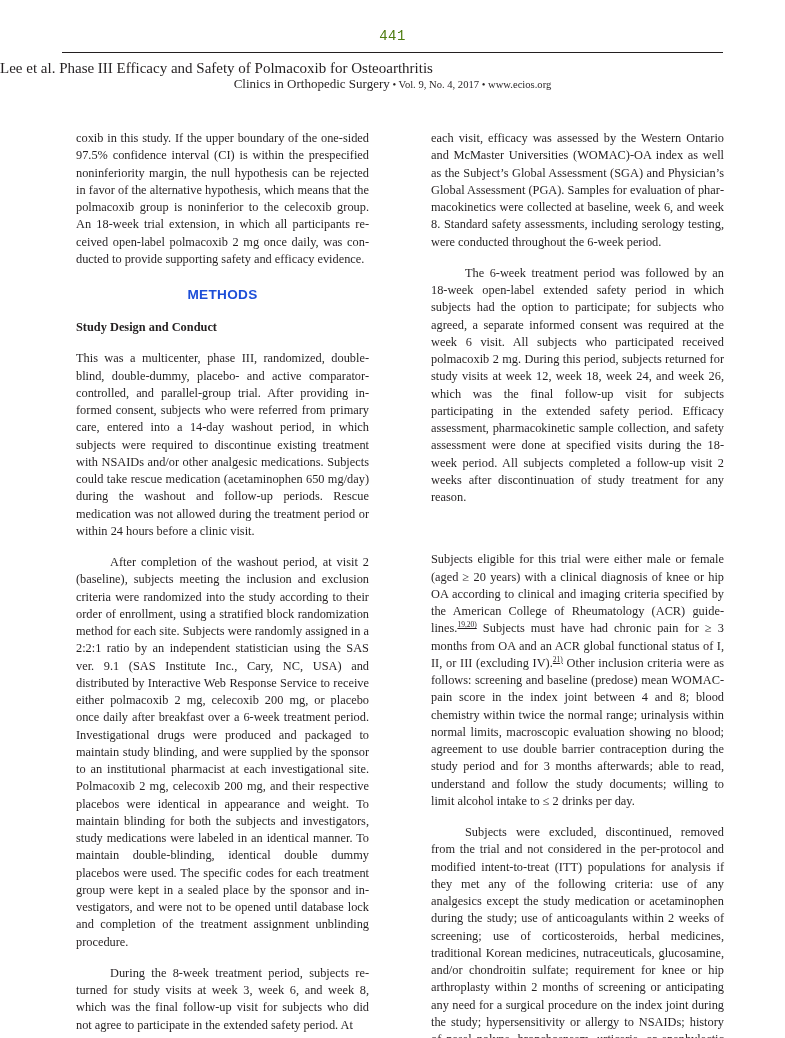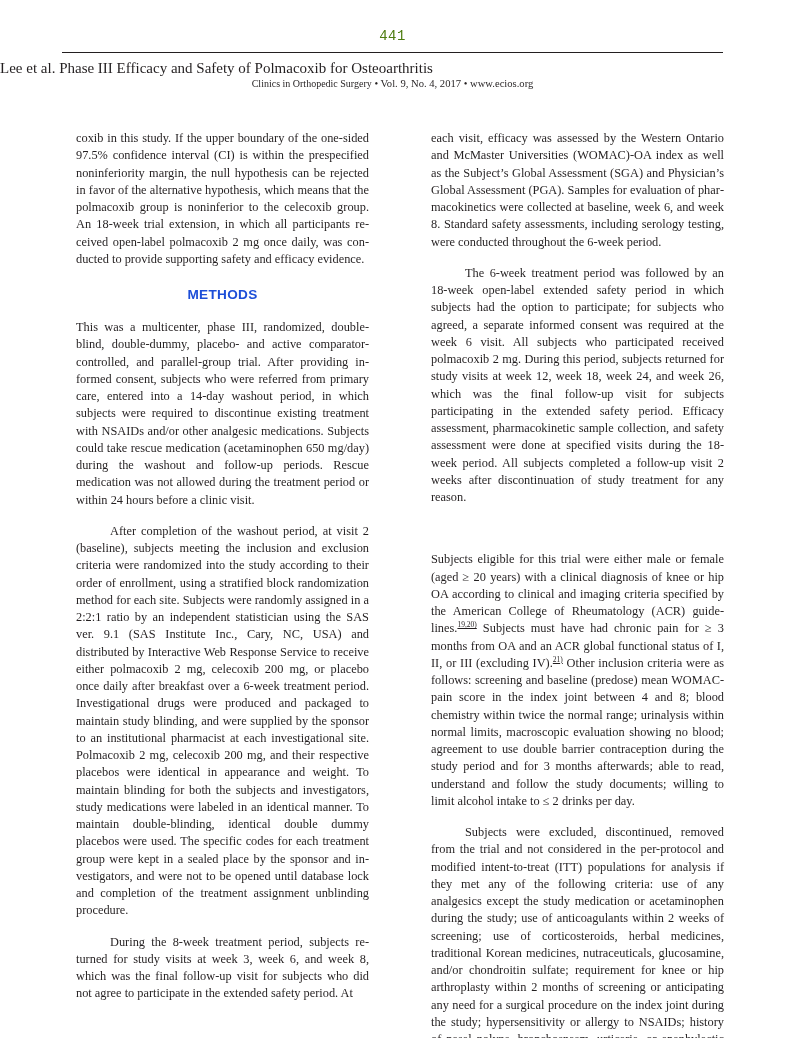--- a/index.html
+++ b/index.html
@@ -46,21 +46,21 @@
     .journal-line {
       position: absolute;
       top: 77px;
       left: 0;
       width: 785px;
       text-align: center;
       font-size: 10.6px;
       line-height: 14px;
     }
     .journal-line .journal-name {
-      font-size: 10px;
+      font-size: 13px;
     }
     .column {
       position: absolute;
       top: 116px;
       width: 321px;
       font-size: 12.35px;
       line-height: 17.25px;
       text-align: justify;
       hyphens: manual;
     }
@@ -101,20 +101,21 @@
 <body>
 
 <div class="page-number">441</div>
 <div class="header-rule"></div>
 <div class="running-title">Lee et al. Phase III Efficacy and Safety of Polmacoxib for Osteoarthritis</div>
 <div class="journal-line"><span class="journal-name">Clinics in Orthopedic Surgery</span><span> • Vol. 9, No. 4, 2017 • www.ecios.org</span></div>
 
 <div class="column col-left">
   <p>coxib in this study. If the upper boundary of the one-sided 97.5% confidence interval (CI) is within the prespecified noninferiority margin, the null hypothesis can be rejected in favor of the alternative hypothesis, which means that the polmacoxib group is noninferior to the celecoxib group. An 18-week trial extension, in which all participants re­ceived open-label polmacoxib 2 mg once daily, was con­ducted to provide supporting safety and efficacy evidence.</p>
   <div class="section-heading">METHODS</div>
+  <p class="subheading">Study Design and Conduct</p>
   <p>This was a multicenter, phase III, randomized, double-blind, double-dummy, placebo- and active comparator-controlled, and parallel-group trial. After providing in­formed consent, subjects who were referred from primary care, entered into a 14-day washout period, in which subjects were required to discontinue existing treatment with NSAIDs and/or other analgesic medications. Subjects could take rescue medication (acetaminophen 650 mg/day) during the washout and follow-up periods. Rescue medication was not allowed during the treatment period or within 24 hours before a clinic visit.</p>
   <p class="indent">After completion of the washout period, at visit 2 (baseline), subjects meeting the inclusion and exclusion criteria were randomized into the study according to their order of enrollment, using a stratified block randomiza­tion method for each site. Subjects were randomly as­signed in a 2:2:1 ratio by an independent statistician using the SAS ver. 9.1 (SAS Institute Inc., Cary, NC, USA) and distributed by Interactive Web Response Service to receive either polmacoxib 2 mg, celecoxib 200 mg, or placebo once daily after breakfast over a 6-week treatment period. Investigational drugs were produced and packaged to maintain study blinding, and were supplied by the spon­sor to an institutional pharmacist at each investigational site. Polmacoxib 2 mg, celecoxib 200 mg, and their respec­tive placebos were identical in appearance and weight. To maintain blinding for both the subjects and investigators, study medications were labeled in an identical manner. To maintain double-blinding, identical double dummy placebos were used. The specific codes for each treatment group were kept in a sealed place by the sponsor and in­vestigators, and were not to be opened until database lock and completion of the treatment assignment unblinding procedure.</p>
   <p class="indent">During the 8-week treatment period, subjects re­turned for study visits at week 3, week 6, and week 8, which was the final follow-up visit for subjects who did not agree to participate in the extended safety period. At</p>
 </div>
 
 <div class="column col-right">
   <p>each visit, efficacy was assessed by the Western Ontario and McMaster Universities (WOMAC)-OA index as well as the Subject’s Global Assessment (SGA) and Physician’s Global Assessment (PGA). Samples for evaluation of phar­macokinetics were collected at baseline, week 6, and week 8. Standard safety assessments, including serology testing, were conducted throughout the 6-week period.</p>
   <p class="indent">The 6-week treatment period was followed by an 18-week open-label extended safety period in which subjects had the option to participate; for subjects who agreed, a separate informed consent was required at the week 6 visit. All subjects who participated received polmacoxib 2 mg. During this period, subjects returned for study visits at week 12, week 18, week 24, and week 26, which was the final follow-up visit for subjects participating in the extended safety period. Efficacy assessment, pharmacoki­netic sample collection, and safety assessment were done at specified visits during the 18-week period. All subjects completed a follow-up visit 2 weeks after discontinuation of study treatment for any reason.</p>
   <div class="spacer"></div>
   <p><span>Subjects eligible for this trial were either male or female (aged ≥ 20 years) with a clinical diagnosis of knee or hip OA according to clinical and imaging criteria specified by the American College of Rheumatology (ACR) guide­lines.</span><sup>19,20)</sup><span> Subjects must have had chronic pain for ≥ 3 months from OA and an ACR global functional status of I, II, or III (excluding IV).</span><sup>21)</sup><span> Other inclusion criteria were as fol­lows: screening and baseline (predose) mean WOMAC-pain score in the index joint between 4 and 8; blood chemistry within twice the normal range; urinalysis within normal limits, macroscopic evaluation showing no blood; agreement to use double barrier contraception during the study period and for 3 months afterwards; able to read, understand and follow the study documents; willing to limit alcohol intake to ≤ 2 drinks per day.</span></p>

